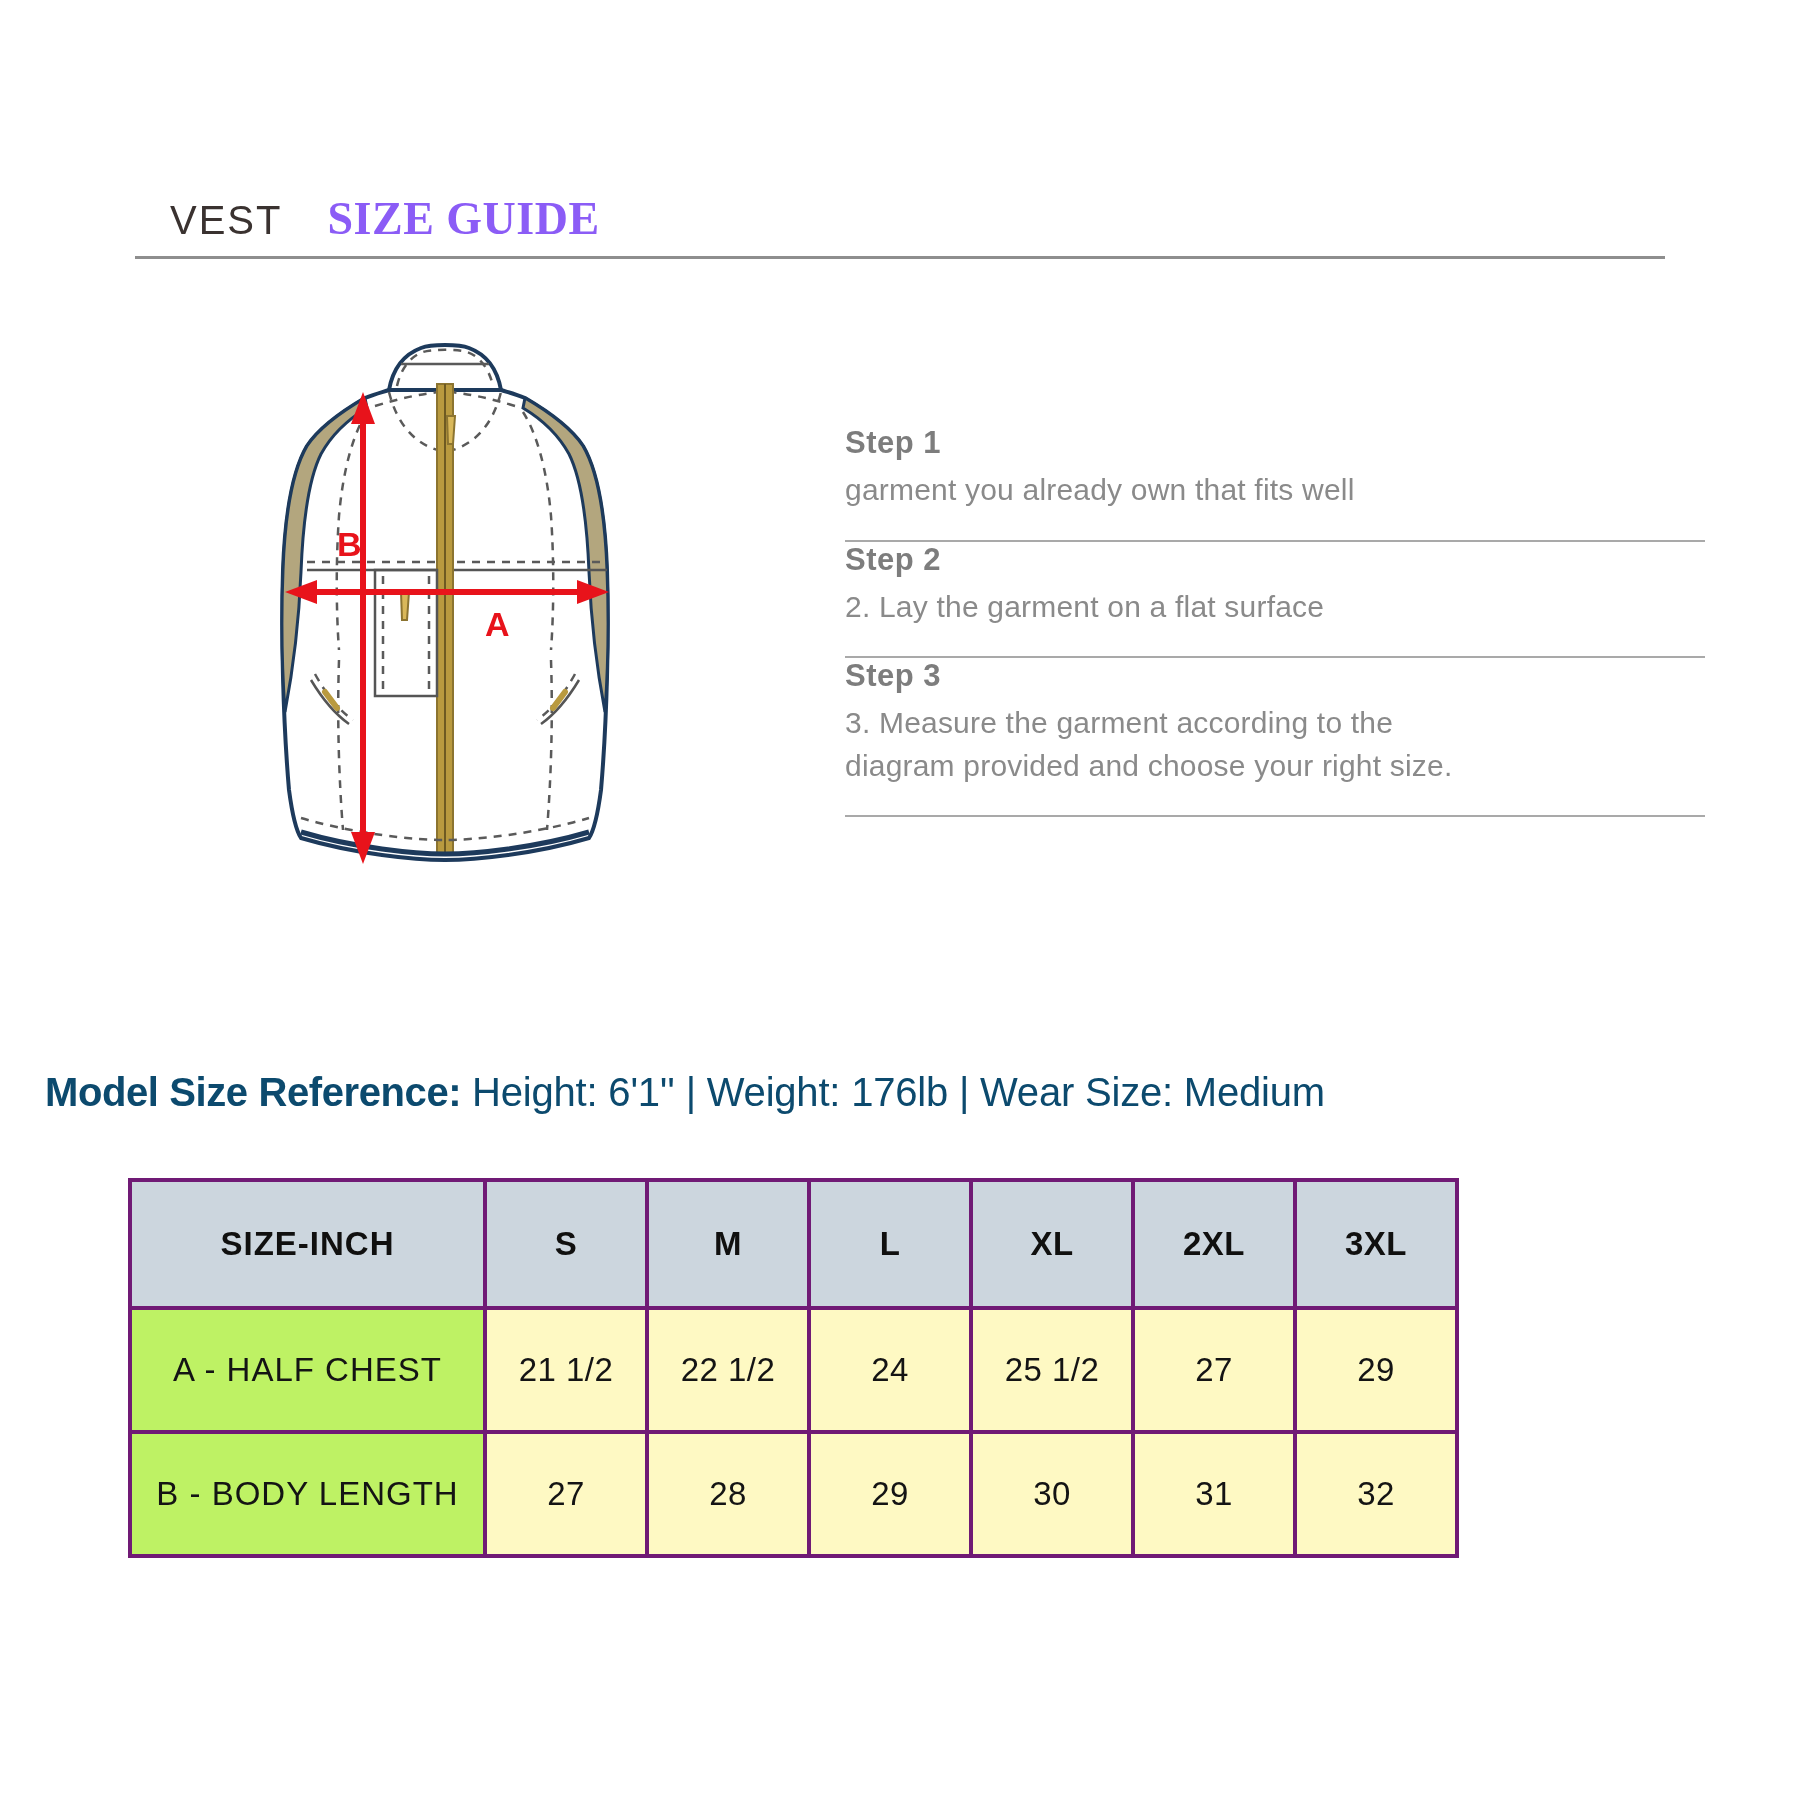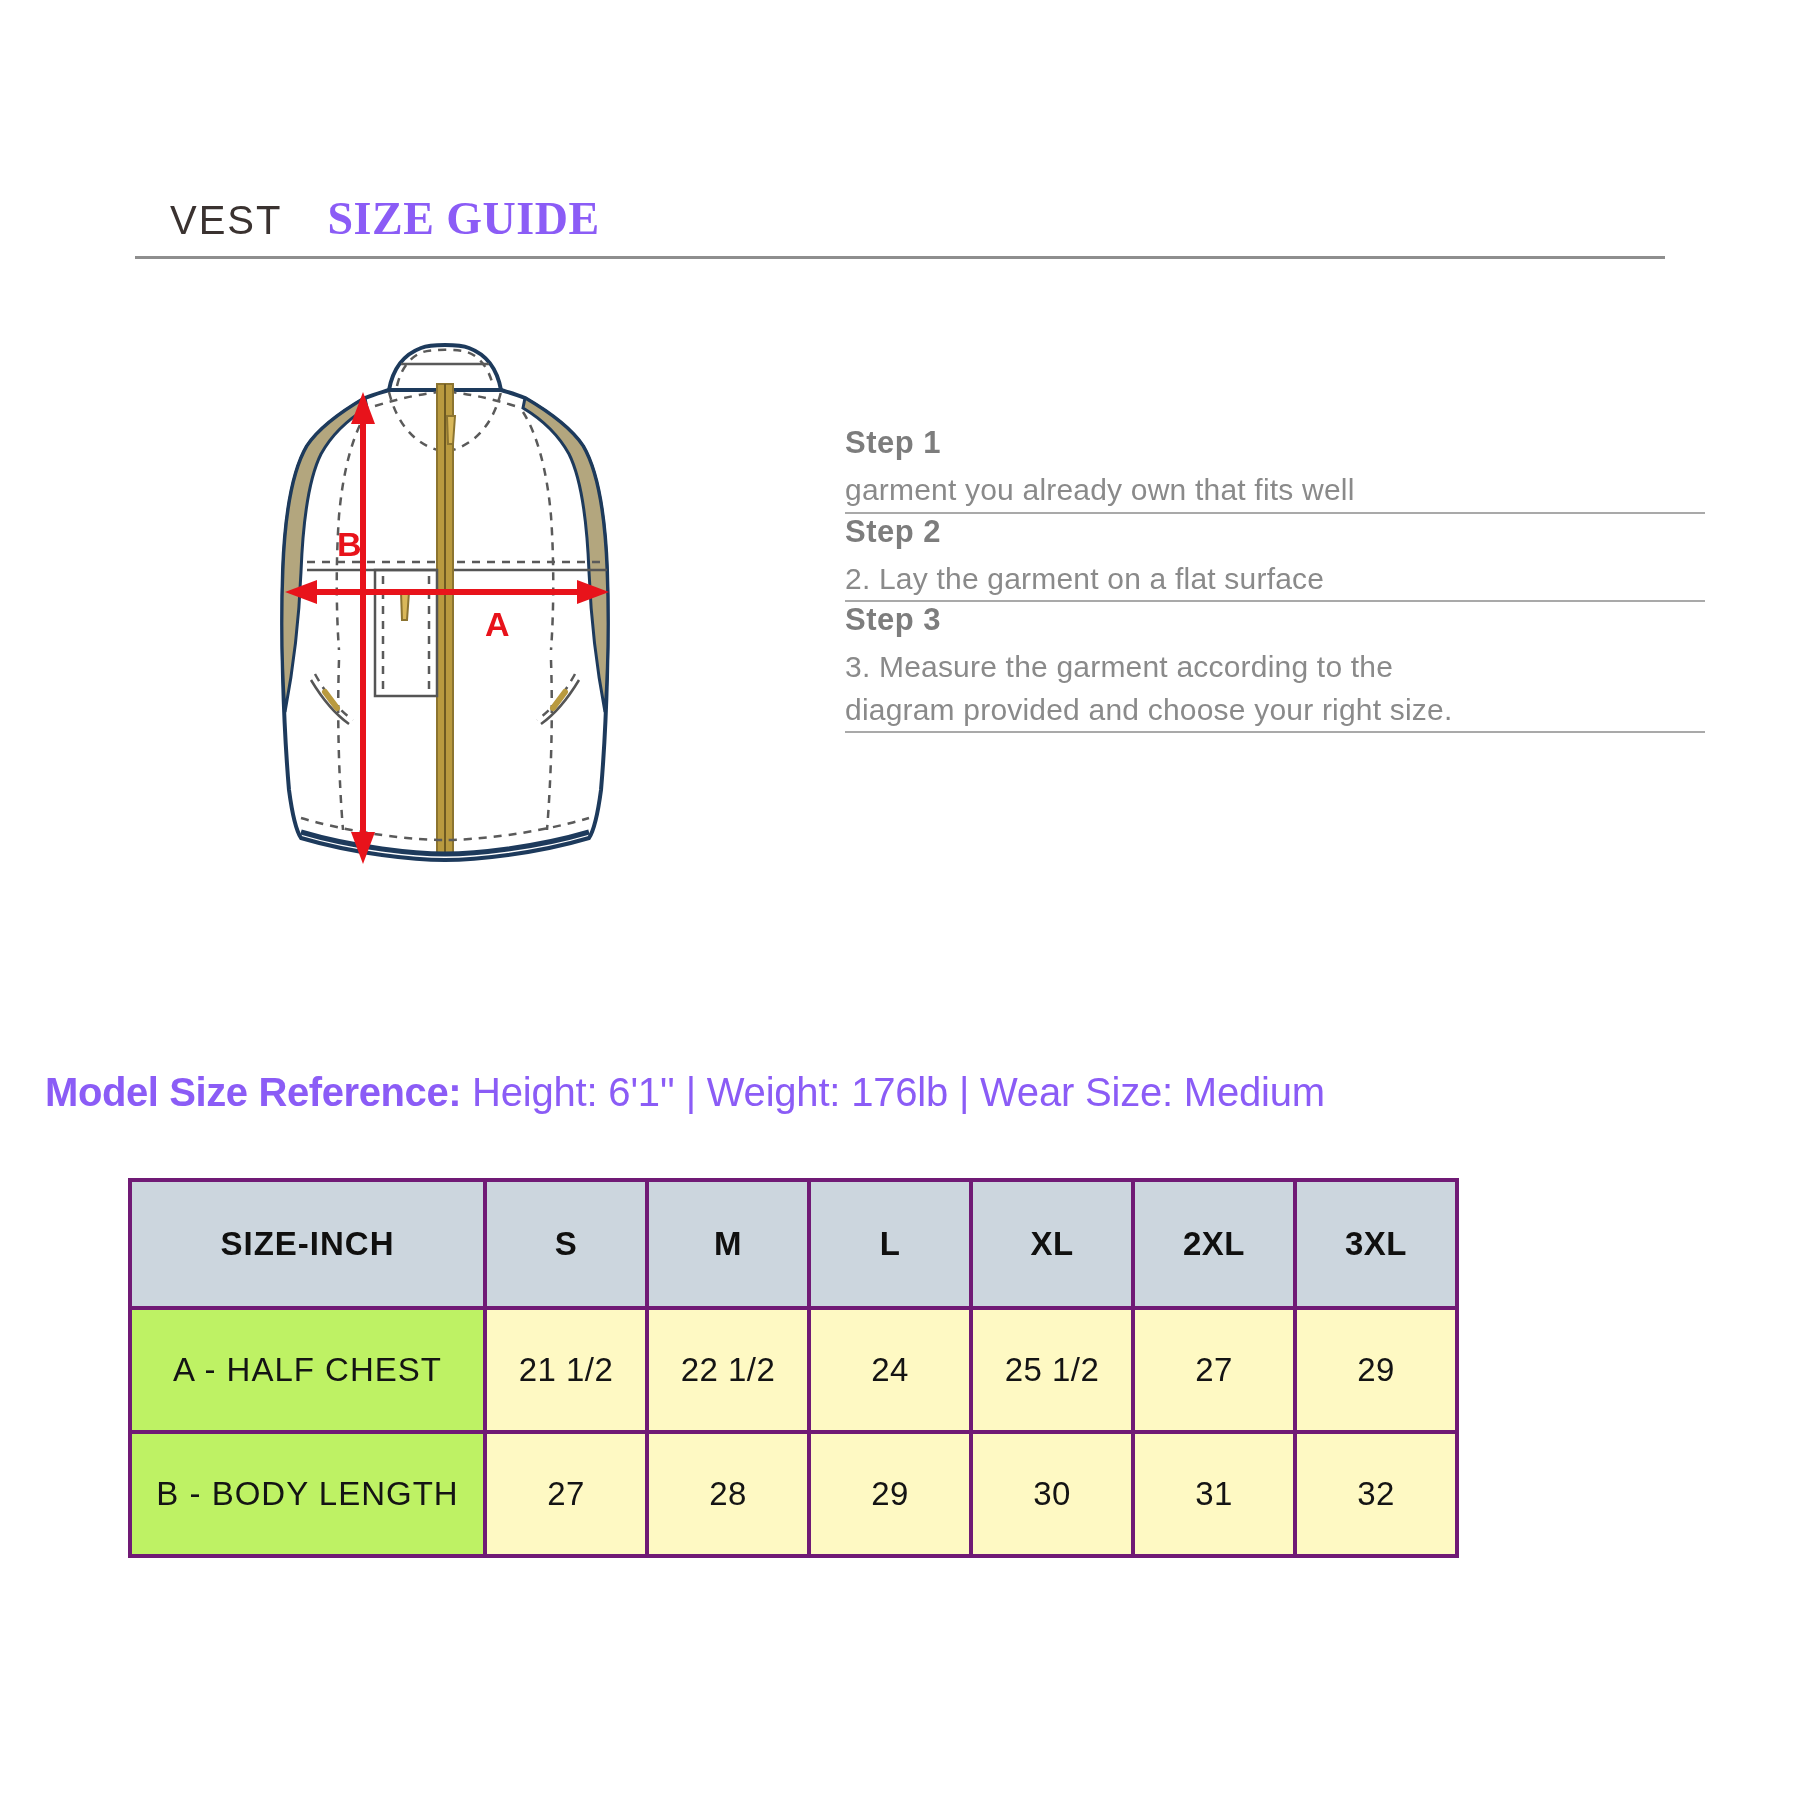--- a/index.html
+++ b/index.html
@@ -63,21 +63,21 @@
   }
   .vest-area svg { display: block; }
 
   
   .steps {
     position: absolute;
     left: 845px;
     top: 425px;
     width: 860px;
   }
-  .step-block { padding-bottom: 0; }
+  .step-block { padding-bottom: 28px; }
   .step-divider {
     height: 2px;
     background: #a9a9a9;
     width: 860px;
   }
   .step-title {
     font-size: 31px;
     font-weight: 700;
     color: #7d7d7d;
     letter-spacing: 0.5px;
@@ -93,21 +93,21 @@
     font-family: "Liberation Sans", sans-serif;
   }
 
   
   .model-ref {
     position: absolute;
     left: 45px;
     top: 1070px;
     width: 1720px;
     font-size: 40px;
-    color: #8b5cf6;
+    color: #0c4a6e;
     white-space: nowrap;
     font-family: "Liberation Sans", sans-serif;
   }
   .model-ref .label {
     font-weight: 700;
     letter-spacing: -0.4px;
   }
   .model-ref .value {
     font-weight: 400;
     letter-spacing: -0.2px;

